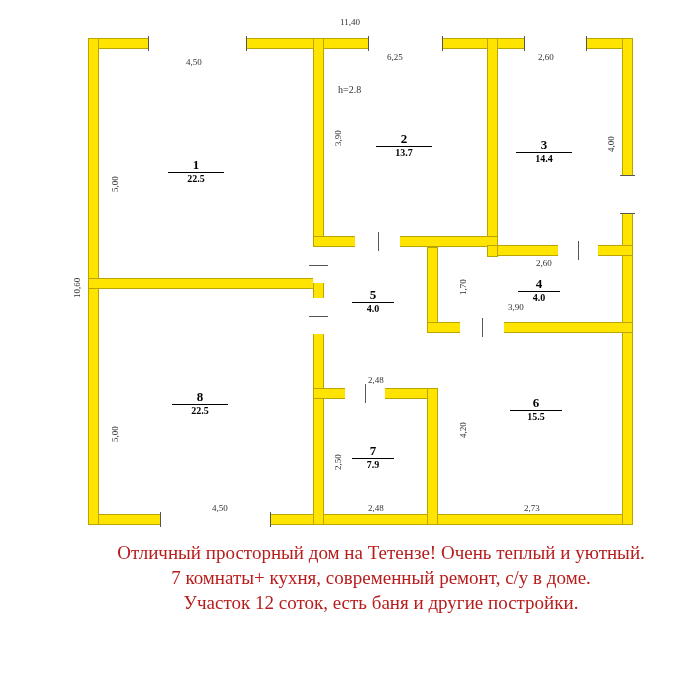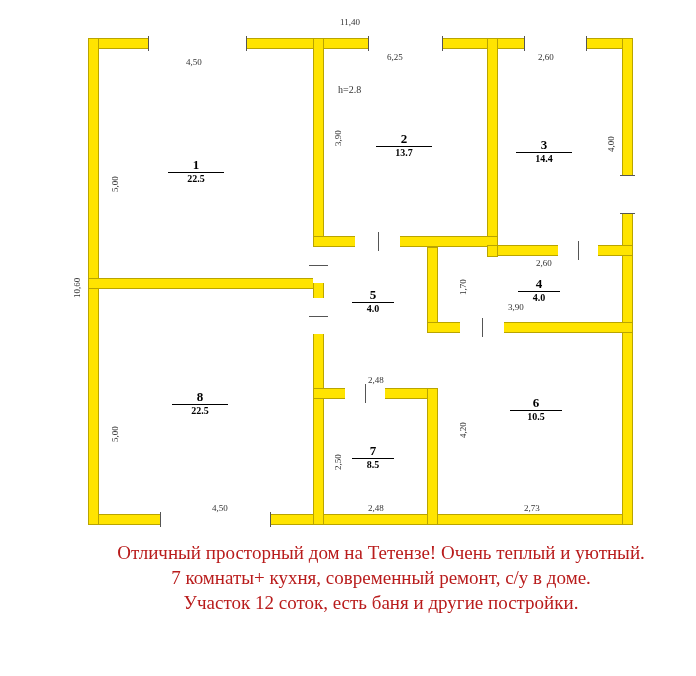--- a/index.html
+++ b/index.html
@@ -164,26 +164,26 @@
       <span class="area">4.0</span>
     </div>
 
     <div class="roomlabel" style="left:352px;top:288px;width:42px;">
       <span class="num">5</span>
       <span class="area">4.0</span>
     </div>
 
     <div class="roomlabel" style="left:510px;top:396px;width:52px;">
       <span class="num">6</span>
-      <span class="area">10.5</span>
+      <span class="area">15.5</span>
     </div>
 
     <div class="roomlabel" style="left:352px;top:444px;width:42px;">
       <span class="num">7</span>
-      <span class="area">8.5</span>
+      <span class="area">7.9</span>
     </div>
 
     <div class="roomlabel" style="left:172px;top:390px;width:56px;">
       <span class="num">8</span>
       <span class="area">22.5</span>
     </div>
 
     <div class="note" style="left:338px;top:84px;">h=2.8</div>
 
     <div class="dim" style="left:340px;top:17px;">11,40</div>

